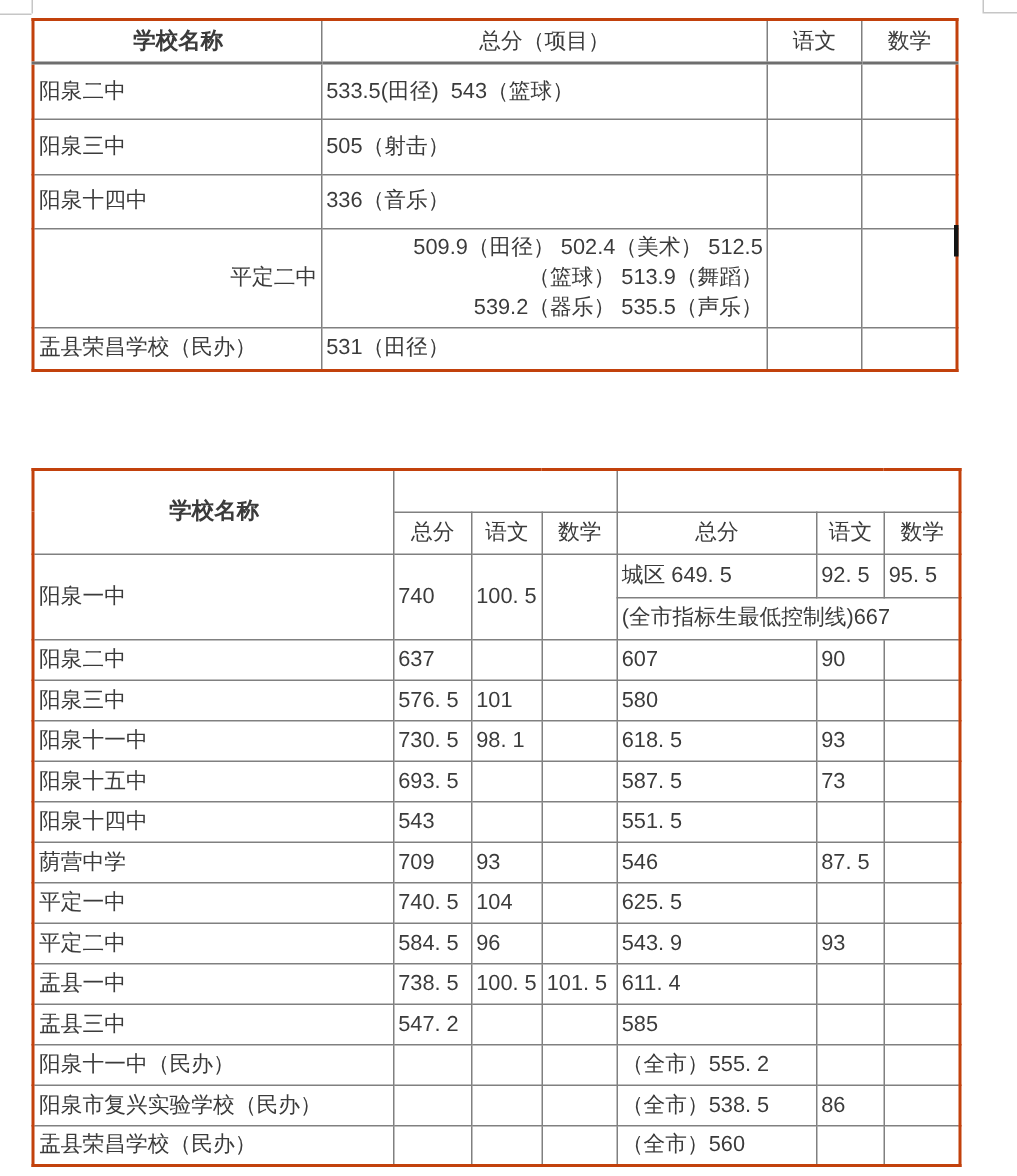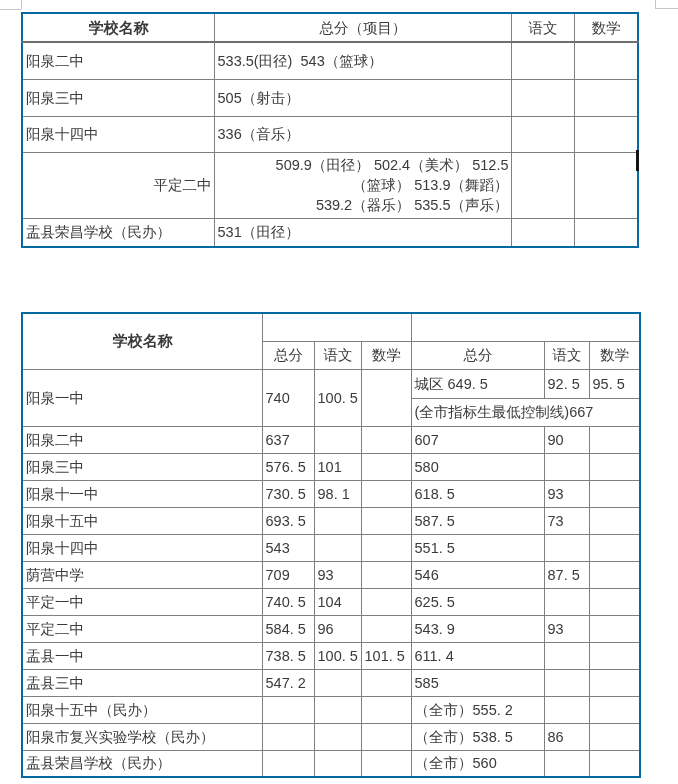--- a/index.html
+++ b/index.html
@@ -10,21 +10,21 @@
     color:#3b3b3b;
   }
   .mark { position:absolute; background:#c6c6c6; }
   .mark.tl-h { left:0;   top:9px; width:21px; height:1px; }
   .mark.tl-v { left:21px; top:0;  width:1px;  height:9px; }
   .mark.tr-h { left:655px; top:8px; width:23px; height:1px; }
   .mark.tr-v { left:655px; top:0;  width:1px;  height:8px; }
 
   table {
     position:absolute; border-collapse:collapse; table-layout:fixed;
-    background:#ffffff; border:2px solid #0369a1;
+    background:#ffffff; border:2px solid #c2410c;
   }
   td {
     border:1px solid #808080;
     font-size:14.5px; line-height:20px;
     padding:1px 2px 1px 3px;
     vertical-align:middle; text-align:left;
     white-space:pre-wrap; overflow:hidden;
   }
   .c  { text-align:center; }
   .b  { font-weight:bold; font-size:15px; }
@@ -231,21 +231,21 @@
   <tr class="dr">
     <td>盂县三中</td>
     <td>547. 2</td>
     <td></td>
     <td></td>
     <td>585</td>
     <td></td>
     <td></td>
   </tr>
   <tr class="dr">
-    <td>阳泉十五中（民办）</td>
+    <td>阳泉十一中（民办）</td>
     <td></td>
     <td></td>
     <td></td>
     <td>（全市）555. 2</td>
     <td></td>
     <td></td>
   </tr>
   <tr class="dr">
     <td>阳泉市复兴实验学校（民办）</td>
     <td></td>

